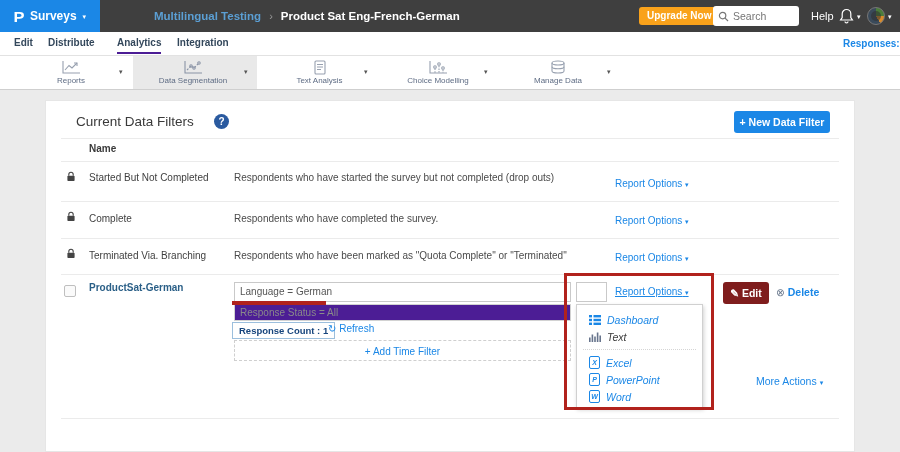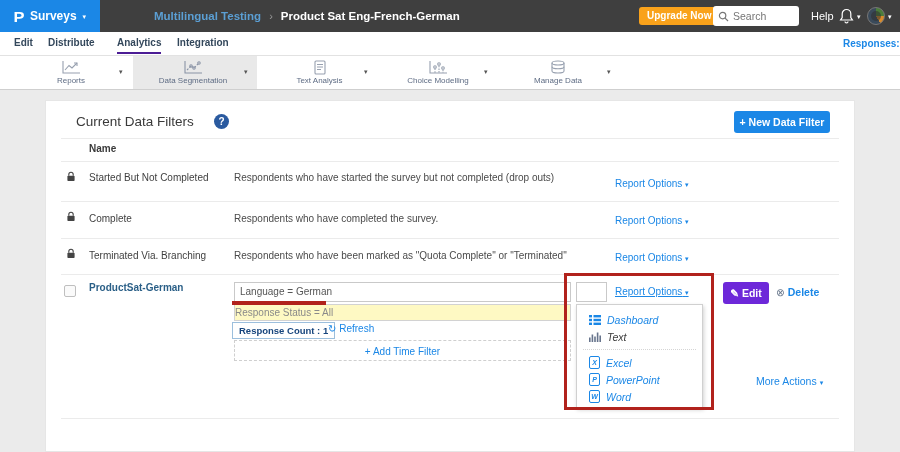--- a/index.html
+++ b/index.html
@@ -64,26 +64,26 @@
   .ro-link { position:absolute; left:569px; font-size:10px; color:#1b87e6; cursor:pointer; white-space:nowrap; }
   .ro-link .caret { color:#1b87e6; }
   .checkbox { position:absolute; left:18px; top:184px; width:12px; height:12px; background:#fafafa;
               border:1px solid #bfbfbf; border-radius:2px; cursor:pointer; }
   .active-name { position:absolute; left:43px; top:181px; font-size:10px; font-weight:bold; color:#2a5f87; cursor:pointer; }
   .expr-input { position:absolute; left:188px; top:181px; width:337px; height:20px; border:1px solid #c9c9c9;
                 background:#fff; font-size:10px; color:#555; line-height:18px; padding-left:5px; }
   .blank-input { position:absolute; left:530px; top:181px; width:31px; height:20px; border:1px solid #c9c9c9; background:#fff; }
   .red-underline { position:absolute; left:186px; top:200px; width:94px; height:4px; background:#b1221c; z-index:9; }
   .status-input { position:absolute; left:188px; top:203px; width:337px; height:17px; border:1px solid #d2d2d2;
-                  background:#fef9c3; font-size:10px; color:#8a8a8a; line-height:15px; }
+                  background:#4c1d95; font-size:10px; color:#8a8a8a; line-height:15px; padding-left:5px; }
   .count-box { position:absolute; left:186px; top:221px; height:17px; padding:0 6px; border:1px solid #9cbfdd;
                font-size:9.5px; font-weight:bold; color:#17457d; line-height:15px; background:#fff; }
   .refresh { position:absolute; left:282px; top:222px; font-size:10px; color:#1b87e6; cursor:pointer; }
   .ro-active { text-decoration:underline; }
-  .edit-btn { position:absolute; left:677px; top:181px; width:46px; height:22px; background:#6d28d9; border:none;
+  .edit-btn { position:absolute; left:677px; top:181px; width:46px; height:22px; background:#7f1d1d; border:none;
               border-radius:3px; color:#fff; font-size:10.5px; font-weight:bold; font-family:inherit; cursor:pointer; }
   .delete-link { position:absolute; left:730px; top:185px; font-size:10.5px; font-weight:bold; color:#1b87e6; cursor:pointer; }
   .delete-link .dicon { color:#68778c; font-weight:normal; }
   .time-filter-box { position:absolute; left:188px; top:239px; width:337px; height:21px;
                      border:1px dashed #cfcfcf; text-align:center; }
   .time-filter-link { font-size:10px; color:#1b87e6; line-height:19px; cursor:pointer; }
   .more-actions { position:absolute; left:710px; top:274px; font-size:10.5px; color:#1b87e6; cursor:pointer; }
   .more-actions .caret { color:#1b87e6; }
 
   

